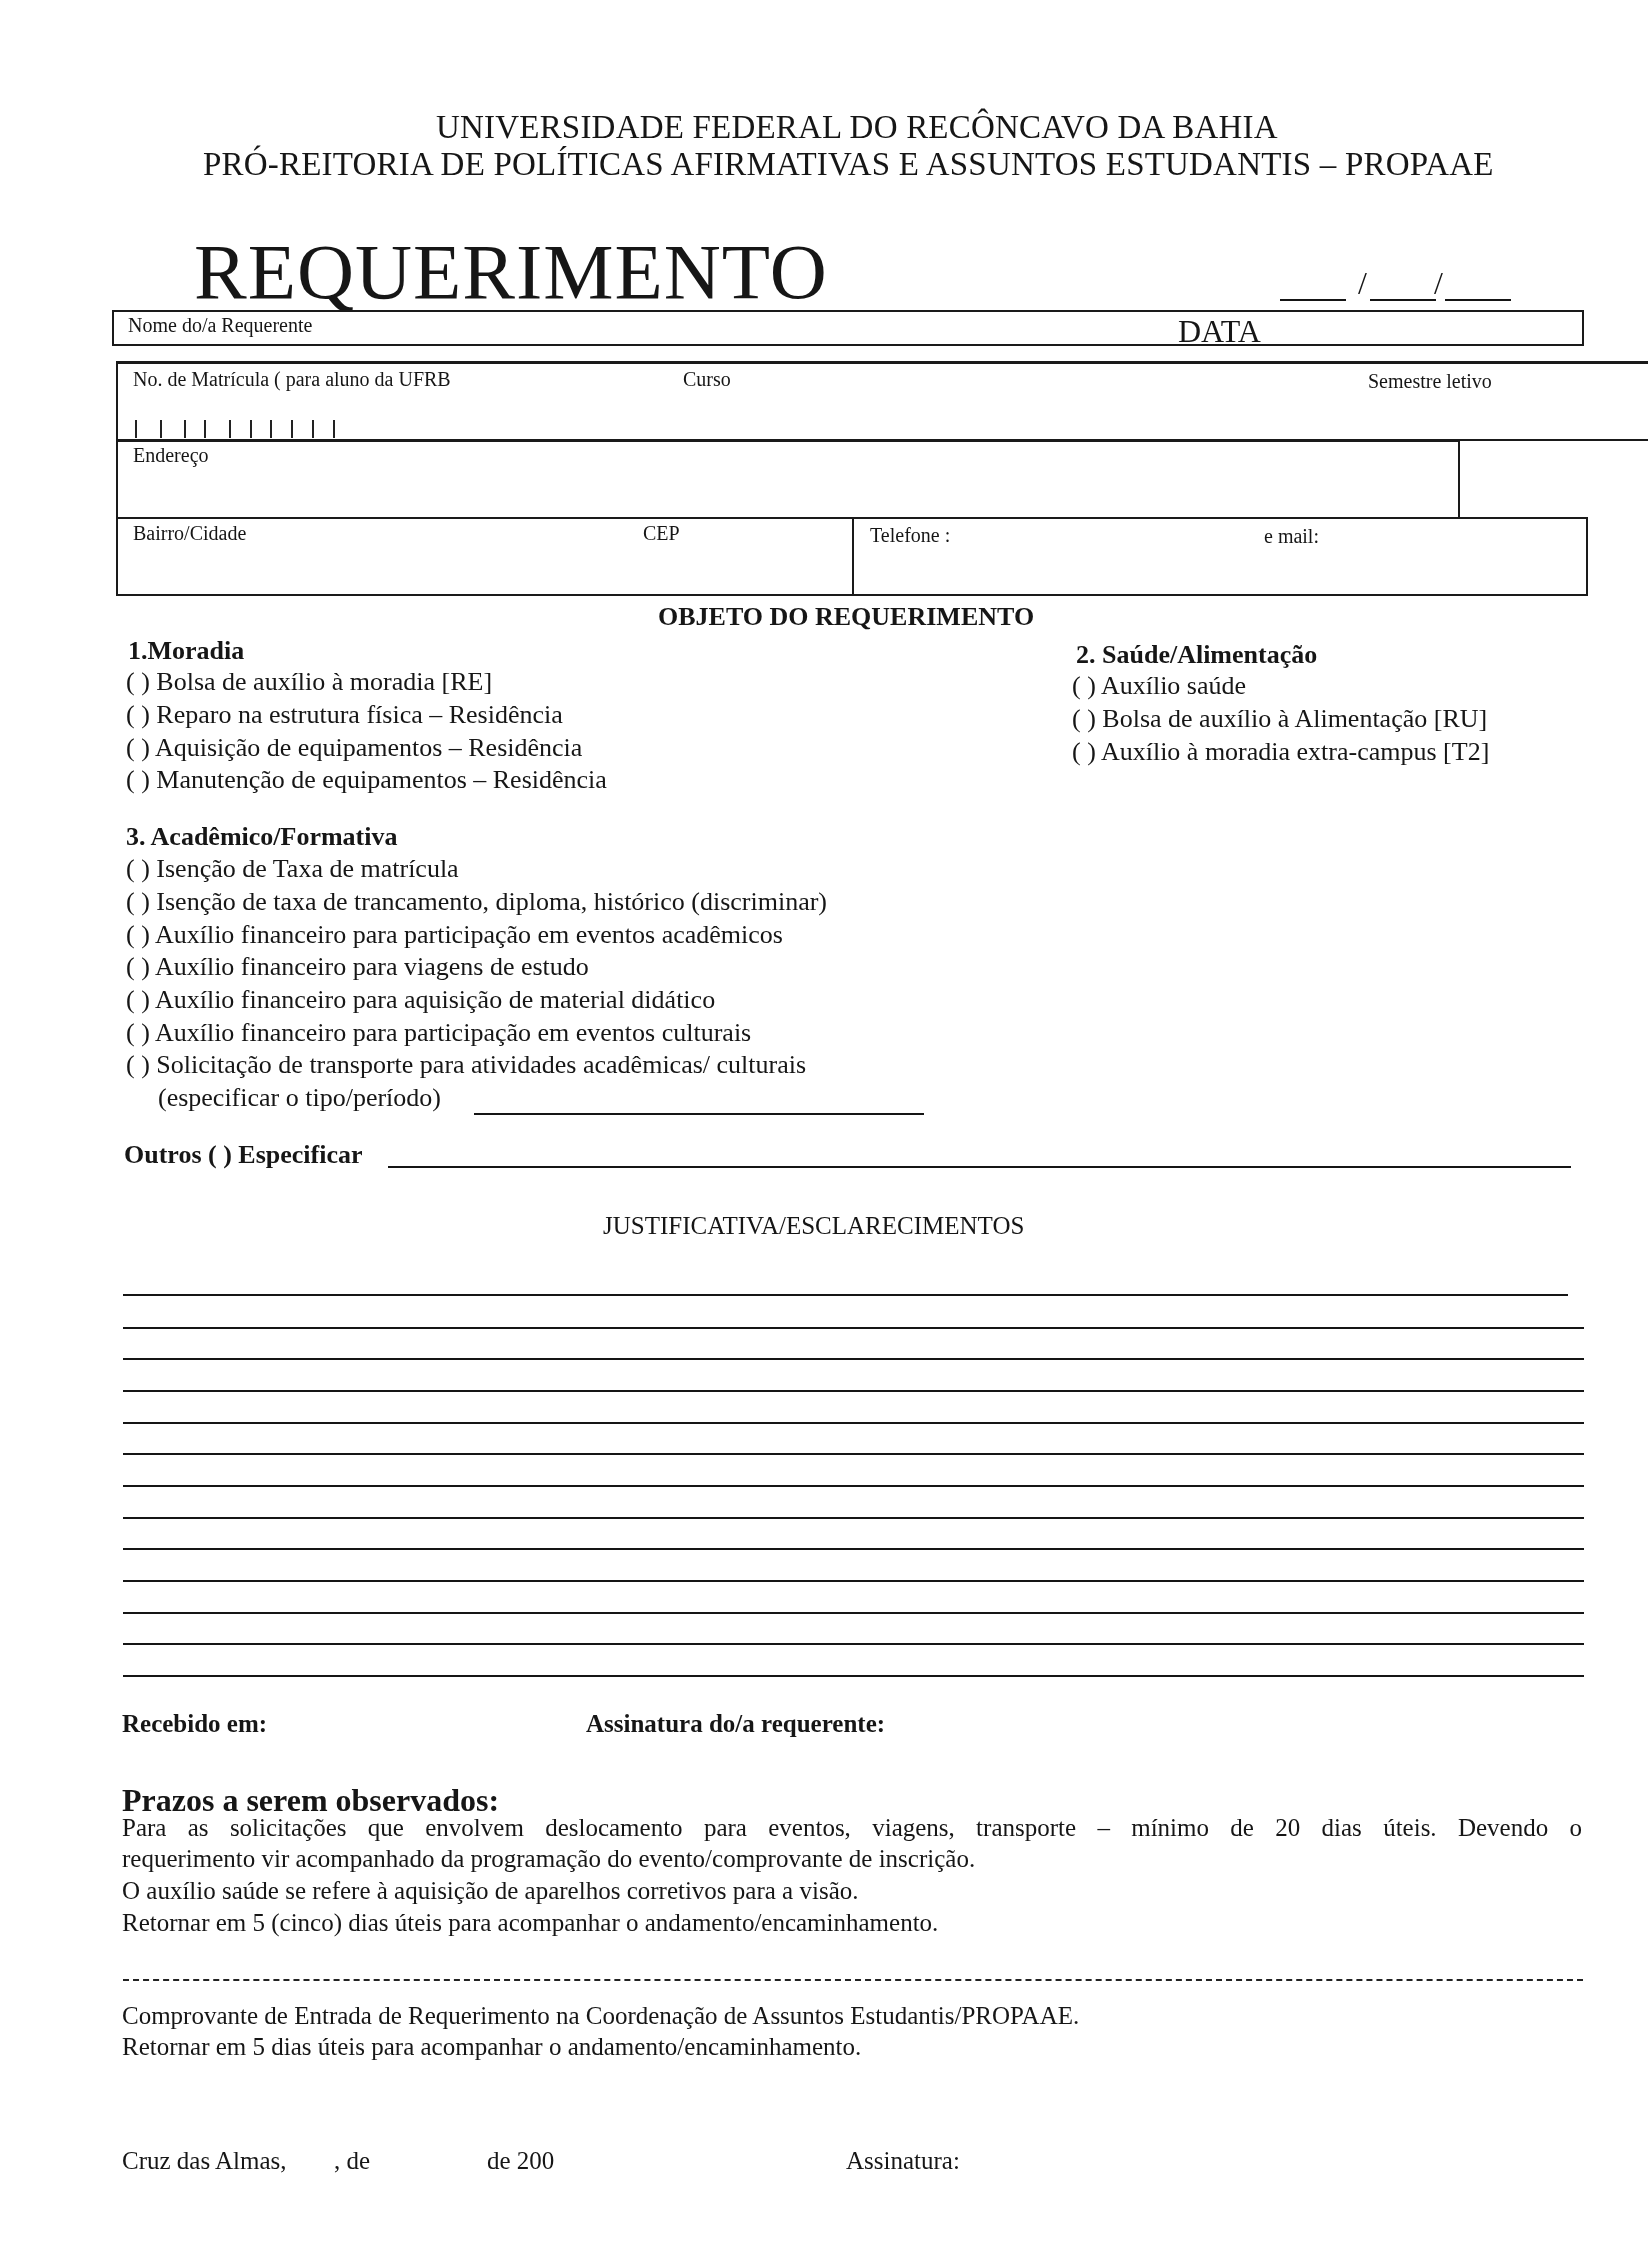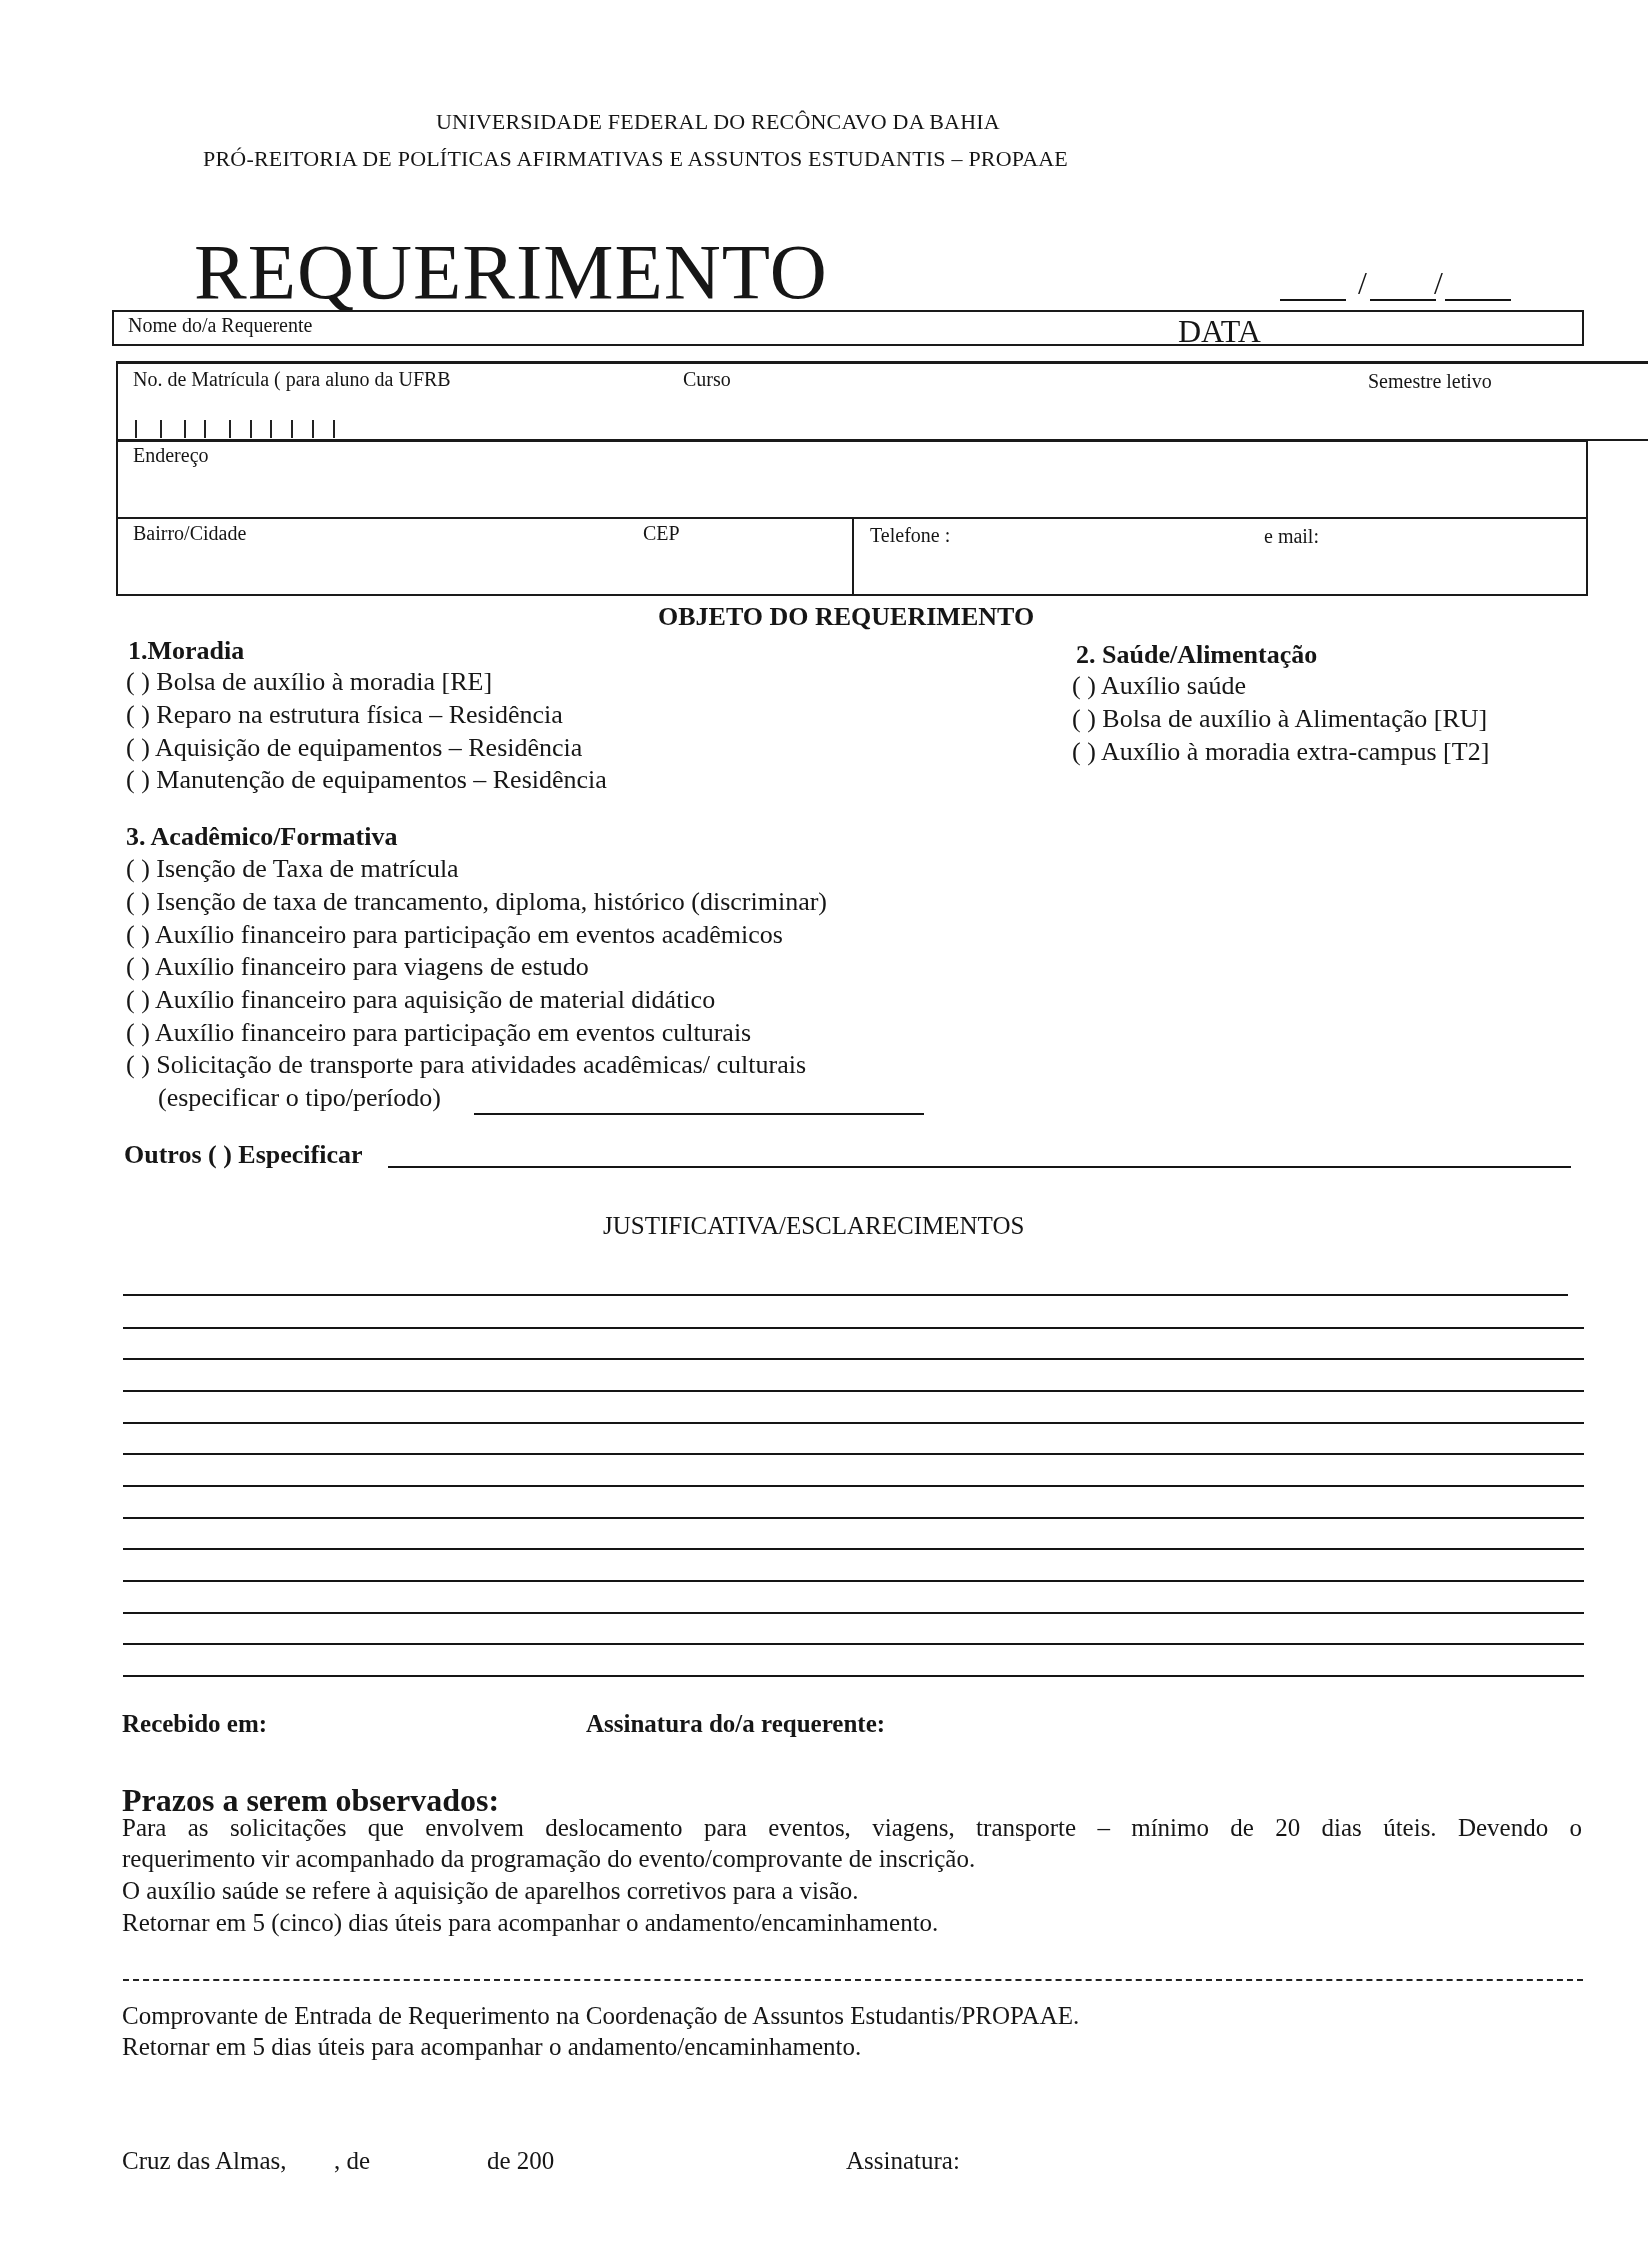--- a/index.html
+++ b/index.html
@@ -1,19 +1,19 @@
 <!DOCTYPE html>
 <html><head>
 <meta charset="utf-8">
 <style>
   html, body { margin: 0; padding: 0; background: #ffffff; }
   body { width: 1648px; height: 2256px; position: relative; overflow: hidden;
          font-family: "Liberation Serif", "DejaVu Serif", serif; color: #161616; }
   .abs { position: absolute; white-space: nowrap; }
-  .hdr { font-size: 22px; letter-spacing: 0.2px; }
+  .hdr { font-size: 33px; letter-spacing: 0.2px; }
   .title { font-size: 79px; letter-spacing: 1px; line-height: 1; }
   .date { font-size: 32px; }
   .box { position: absolute; border: 2px solid #1a1a1a; box-sizing: border-box; }
   .lbl { position: absolute; font-size: 20px; white-space: nowrap; }
   .tick { position: absolute; width: 1.5px; height: 18px; background: #222; }
   .sec-title { font-size: 26px; font-weight: bold; }
   .item { font-size: 26px; }
   .rule { position: absolute; height: 2px; background: #151515; }
   .para { font-size: 25px; }
   .justify-line { width: 1460px; text-align: justify; text-align-last: justify; }
@@ -50,21 +50,21 @@
     <div class="tick" style="left:86px; top:56px;"></div>
     <div class="tick" style="left:111px; top:56px;"></div>
     <div class="tick" style="left:132px; top:56px;"></div>
     <div class="tick" style="left:152px; top:56px;"></div>
     <div class="tick" style="left:173px; top:56px;"></div>
     <div class="tick" style="left:194px; top:56px;"></div>
     <div class="tick" style="left:215px; top:56px;"></div>
   </div>
 </div>
 
-<div class="box" style="left:116px; top:440px; width:1472px; height:79px;">
+<div class="box" style="left:116px; top:440px; width:1344px; height:79px;">
   <div class="lbl" style="left:15px; top:2px;">Endereço</div>
 </div>
 
 <div class="box" style="left:116px; top:517px; width:1472px; height:79px;">
   <div class="lbl" style="left:15px; top:3px;">Bairro/Cidade</div>
   <div class="lbl" style="left:525px; top:3px;">CEP</div>
   <div style="position:absolute; left:734px; top:0; width:2px; height:75px; background:#1a1a1a;"></div>
   <div class="lbl" style="left:752px; top:5px;">Telefone :</div>
   <div class="lbl" style="left:1146px; top:6px;">e mail:</div>
 </div>

